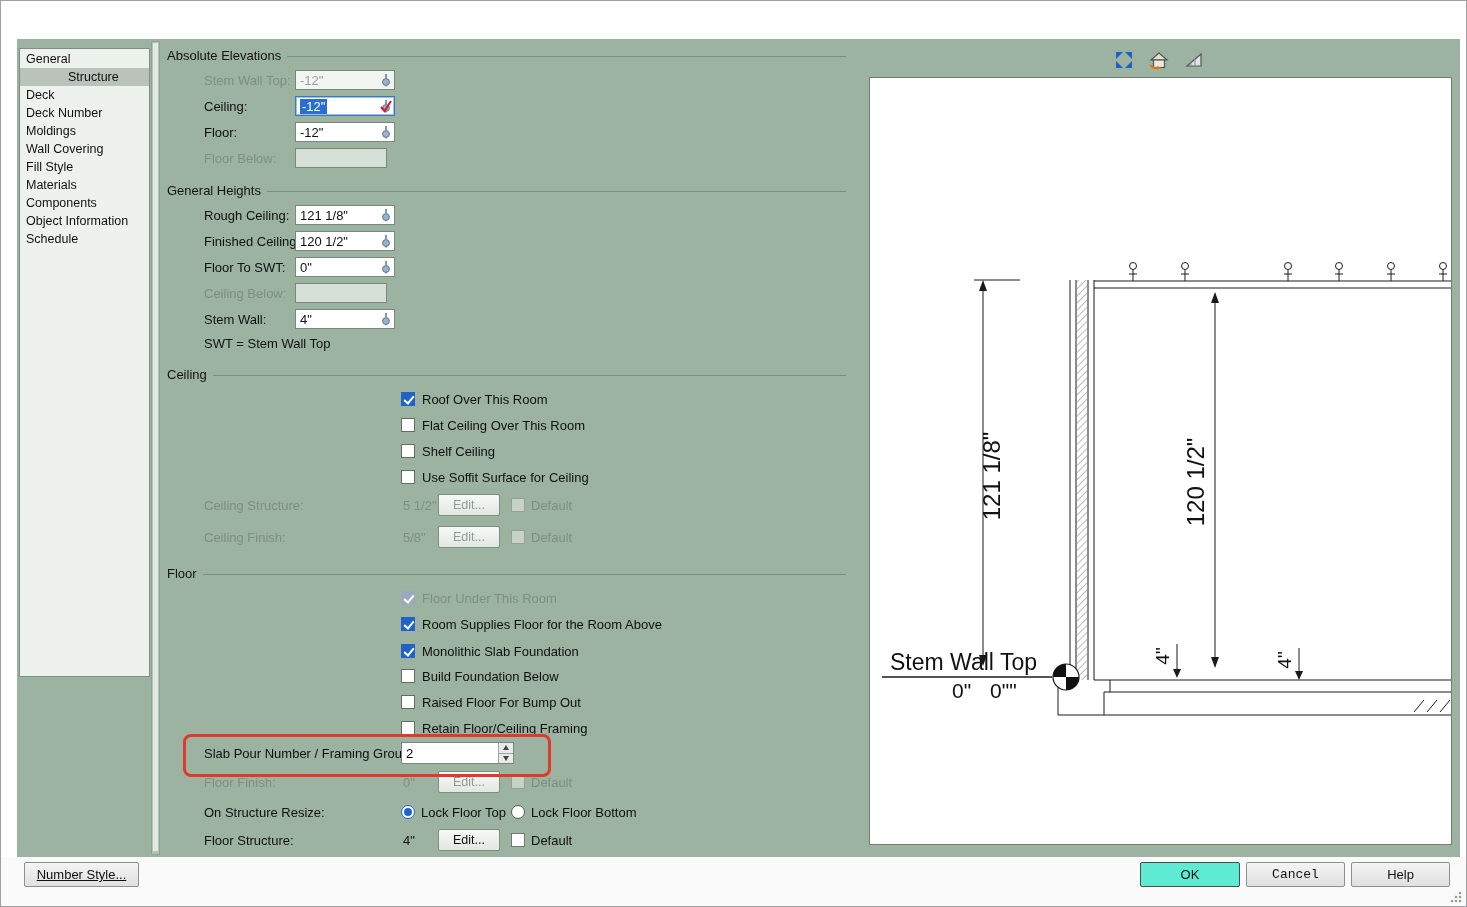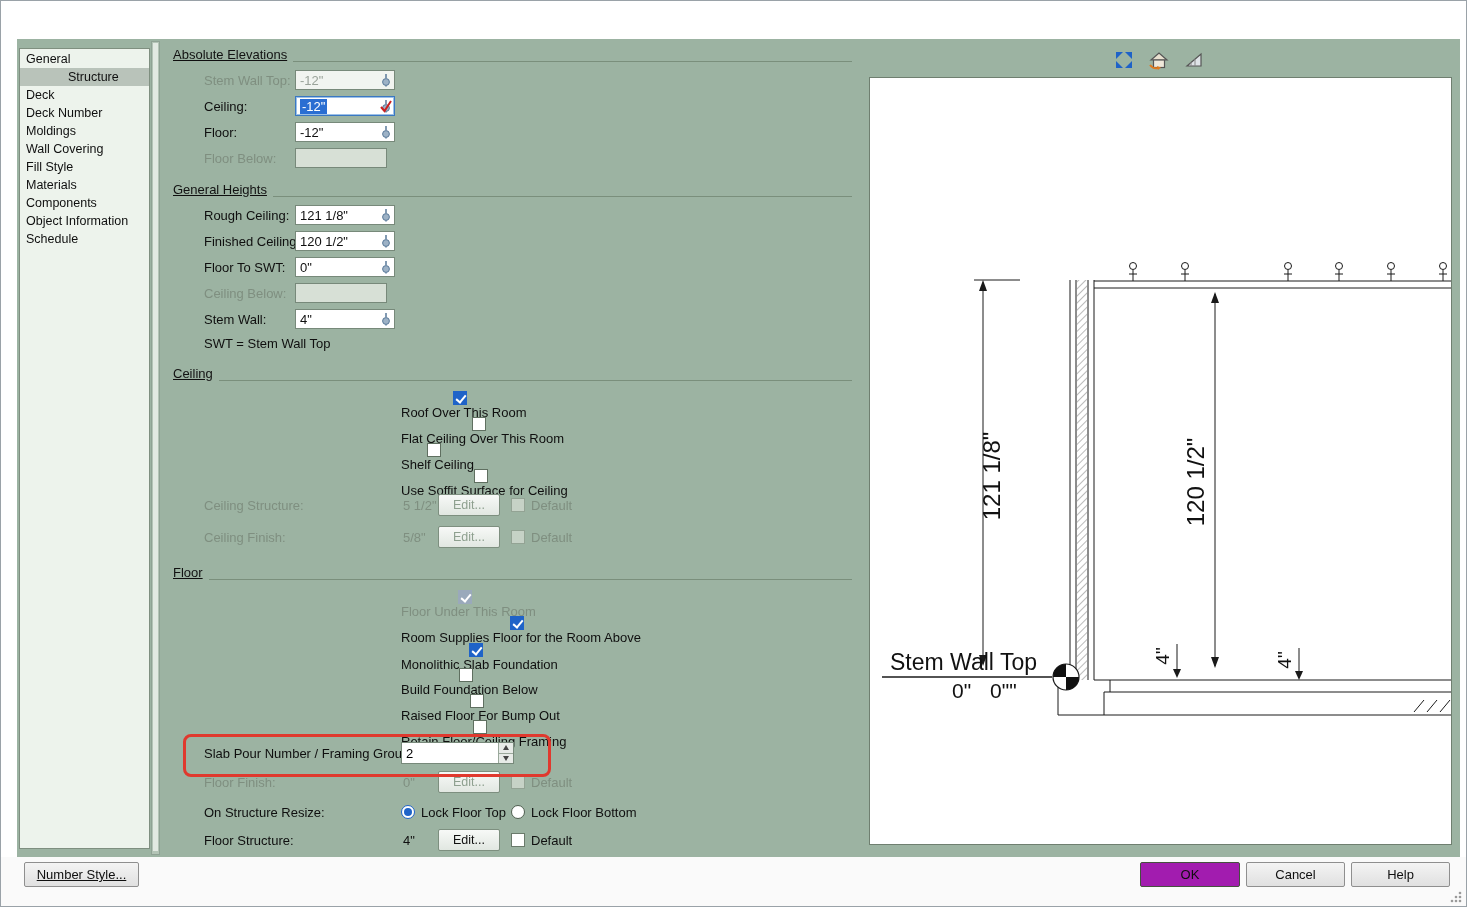--- a/index.html
+++ b/index.html
@@ -10,45 +10,45 @@
   .titlebar{position:absolute;left:0;top:0;width:100%;height:38px;background:#fff;border-bottom:1px solid #e3e3e3;}
   .title-icon{position:absolute;left:16px;top:8px;width:20px;height:20px;}
   .title-text{position:absolute;left:44px;top:12px;font-size:13px;}
   .pane-btn{position:absolute;left:1350px;top:8px;width:30px;height:22px;display:flex;align-items:center;justify-content:center;cursor:pointer;}
   .close-btn{position:absolute;left:1428px;top:6px;width:32px;height:26px;display:flex;align-items:center;justify-content:center;font-size:16px;color:#222;cursor:pointer;}
 
   
   .main{position:absolute;left:16px;top:38px;width:1443px;height:818px;background:#9cb3a2;}
 
   
-  .sidebar{position:absolute;left:18px;top:47px;width:131px;height:801px;background:#edf3ec;border:1px solid #7f8f80;box-sizing:border-box;padding-top:1px;}
+  .sidebar{position:absolute;left:18px;top:47px;width:131px;height:629px;background:#edf3ec;border:1px solid #7f8f80;box-sizing:border-box;padding-top:1px;}
   .side-item{height:18px;line-height:18px;font-size:12.5px;padding-left:6px;cursor:pointer;white-space:nowrap;}
   .side-item.selected{background:#b9c3ba;padding-left:48px;}
   .vscroll{position:absolute;left:150px;top:40px;width:9px;height:814px;background:#b3c4b6;border:1px solid #8fa294;box-sizing:border-box;}
   .vthumb{position:absolute;left:1px;top:1px;width:5px;height:808px;background:#e2e9e2;}
 
   
-  .section{position:absolute;left:172px;width:679px;display:flex;align-items:flex-end;height:14px;text-decoration:underline;}
+  .section{position:absolute;left:166px;width:679px;display:flex;align-items:center;height:14px;}
   .stxt{font-size:13px;white-space:nowrap;margin-right:6px;color:#121212;}
   .sline{flex:1;height:1px;background:#7a8f7c;margin-top:2px;}
 
   .frow{position:absolute;left:0;height:20px;width:860px;}
   .flabel{position:absolute;left:203px;top:3px;font-size:13px;white-space:nowrap;}
   .field{position:absolute;left:294px;top:0;width:100px;height:20px;background:#fff;border:1px solid #77897a;box-sizing:border-box;display:flex;align-items:center;}
   .fval{flex:1;padding-left:4px;font-size:13px;white-space:pre;}
   .ficon{width:17px;display:flex;align-items:center;justify-content:center;}
   .field.dis{background:#f1f4f0;}
   .field.dis .fval{color:#9aa39a;}
   .field.blank{width:92px;background:#d7e0d6;}
   .field.focus{border:1px solid #3a78c2;box-shadow:0 0 0 1px #9cc0e8 inset;}
   .fval .sel{background:#2a6ed2;color:#fff;padding:0 2px;}
   .dis{color:#7f8f80;}
   .note{position:absolute;left:203px;font-size:13px;}
 
-  .cbrow{position:absolute;left:400px;display:flex;align-items:center;height:16px;flex-direction:column;}
+  .cbrow{position:absolute;left:400px;display:flex;align-items:center;height:16px;}
   .cb{width:14px;height:14px;border:1px solid #5f6f60;background:#fff;margin-right:7px;box-sizing:border-box;position:relative;flex:none;}
   .cb.checked{background:#1f63c8;border-color:#1f63c8;}
   .cb.checked::after{content:"";position:absolute;left:4px;top:1px;width:4px;height:8px;border:solid #fff;border-width:0 2px 2px 0;transform:rotate(40deg);}
   .cb.checked.discb{background:#9aa9bb;border-color:#9aa9bb;}
   .cblabel{font-size:13px;white-space:nowrap;}
 
   .editrow{position:absolute;left:0;width:860px;height:22px;}
   .elabel{position:absolute;left:203px;top:4px;font-size:13px;white-space:nowrap;}
   .evalue{position:absolute;left:402px;top:4px;font-size:13px;white-space:nowrap;}
   .ebtn{position:absolute;left:437px;top:0;width:62px;height:22px;background:linear-gradient(#f7f9f7,#e1e7e1);
@@ -77,22 +77,22 @@
   .pv-toolbar{position:absolute;left:1112px;top:48px;display:flex;gap:13px;align-items:center;}
   .pv-icon{width:22px;height:22px;display:flex;align-items:center;justify-content:center;cursor:pointer;}
   .canvas{position:absolute;left:868px;top:76px;width:583px;height:768px;background:#ffffff;border:1px solid #6f7f70;box-sizing:border-box;}
   .canvas svg text{font-family:"Liberation Sans",sans-serif;fill:#111;}
 
   
   .footer{position:absolute;left:0;top:856px;width:1467px;height:51px;background:#fafafa;}
   .btn{position:absolute;top:861px;height:25px;background:linear-gradient(#f4f4f4,#e0e0e0);border:1px solid #8f8f8f;border-radius:2px;
        font-size:13px;display:flex;align-items:center;justify-content:center;box-sizing:border-box;cursor:pointer;}
   #btn-number{left:23px;width:115px;text-decoration:underline;}
-  #btn-ok{left:1139px;width:100px;background:#a21caf;border:1px solid #45503f;}
-  #btn-cancel{left:1245px;width:99px;}
+  #btn-ok{left:1139px;width:100px;background:#5eead4;border:1px solid #45503f;}
+  #btn-cancel{left:1245px;width:99px;font-family:Liberation Mono, monospace;}
   #btn-help{left:1350px;width:99px;}
   .grip{position:absolute;left:1448px;top:889px;}
 </style>
 </head>
 <body>
 
 <svg width="0" height="0" style="position:absolute">
   <defs>
     <symbol id="sym-plumb" viewBox="0 0 14 14">
       <path d="M7 1 V5" stroke="#5a7a9a" stroke-width="1.5" fill="none"></path>

